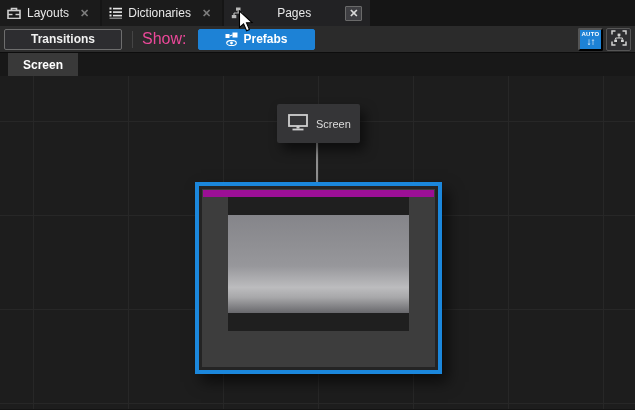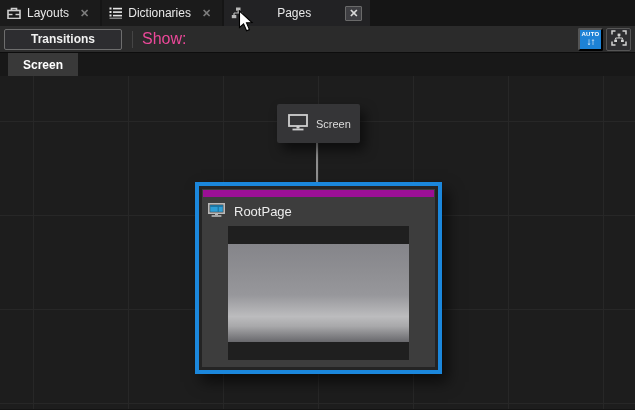--- a/index.html
+++ b/index.html
@@ -132,20 +132,34 @@
 
   <button class="tbtn">
     <span>Transitions</span>
   </button>
 
   <span class="tb-sep"></span>
 
   <span class="tb-label">Show:</span>
 
 
+  <button class="tbtn blue" style="margin-left:5px;">
+    <span class="stack-ico">
+      <svg width="13" height="7" viewBox="0 0 13 7">
+        <rect x="0.5" y="2" width="4" height="4" fill="#fff"></rect>
+        <rect x="7.5" y="0.5" width="5" height="5" fill="#fff"></rect>
+        <line x1="4.5" y1="4" x2="7.5" y2="3" stroke="#fff" stroke-width="1.2"></line>
+      </svg>
+      <svg width="11" height="6" viewBox="0 0 11 6">
+        <ellipse cx="5.5" cy="3" rx="4.8" ry="2.6" fill="none" stroke="#fff" stroke-width="1.1"></ellipse>
+        <circle cx="5.5" cy="3" r="1.4" fill="#fff"></circle>
+      </svg>
+    </span>
+    <span>Prefabs</span>
+  </button>
 
   <span class="spacer"></span>
 
   <button class="iconbtn blue">
     <span class="auto-txt">AUTO</span>
     <span class="auto-arrows">↓↑</span>
   </button>
 
   <button class="iconbtn dark">
     <span>
@@ -177,33 +191,20 @@
         <rect x="8.5" y="12" width="3" height="2.6" fill="#cfcfcf"></rect>
         <rect x="4.5" y="14.6" width="11" height="1.8" fill="#cfcfcf"></rect>
       </svg>
     </span>
     <span>Screen</span>
   </div>
 
   <div class="selection">
     <div class="card">
       <div class="magenta-bar"></div>
-      <div class="card-header">
-        <span>
-          <svg width="17" height="14" viewBox="0 0 17 14">
-            <rect x="0.8" y="0.8" width="15.4" height="9.4" fill="none" stroke="#b9b9b9" stroke-width="1.6"></rect>
-            <rect x="2.2" y="2.2" width="12.6" height="6.6" fill="#2e9fd6"></rect>
-            <rect x="2.2" y="2.2" width="12.6" height="1.6" fill="#1b6e98"></rect>
-            <line x1="10.2" y1="3.8" x2="10.2" y2="8.8" stroke="#1b6e98" stroke-width="1"></line>
-            <rect x="7" y="10.2" width="3" height="2" fill="#b9b9b9"></rect>
-            <rect x="3.6" y="12.2" width="9.8" height="1.6" fill="#b9b9b9"></rect>
-          </svg>
-        </span>
-        <span>RootPage</span>
-      </div>
       <div class="thumb">
         <div class="strip"></div>
         <div class="shot"></div>
         <div class="strip"></div>
       </div>
     </div>
   </div>
 </div>
 
 <div class="cursor">

